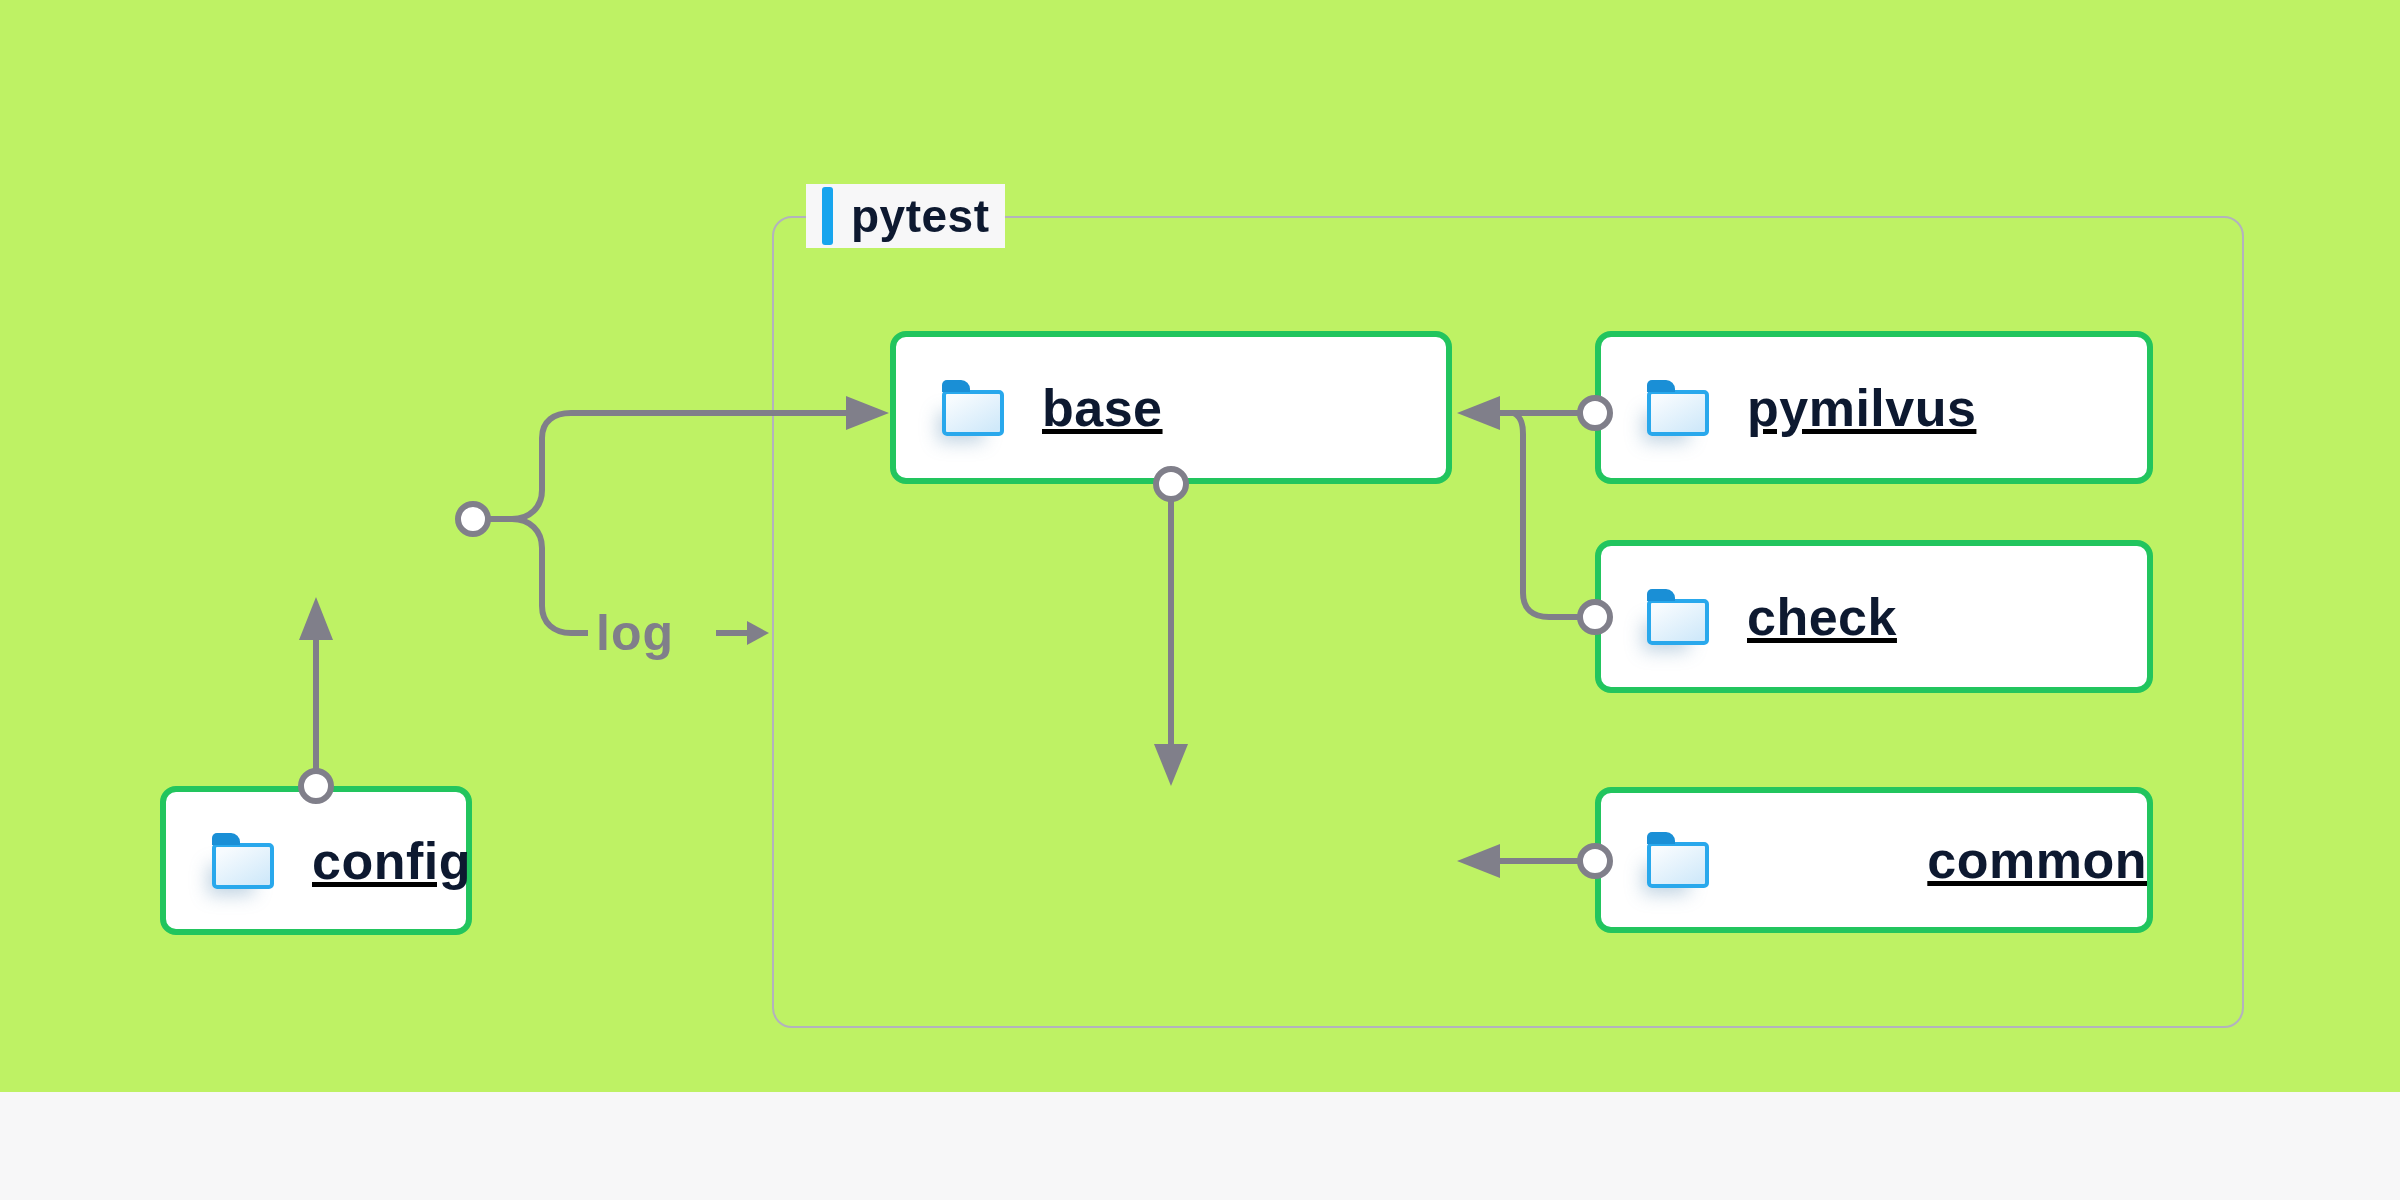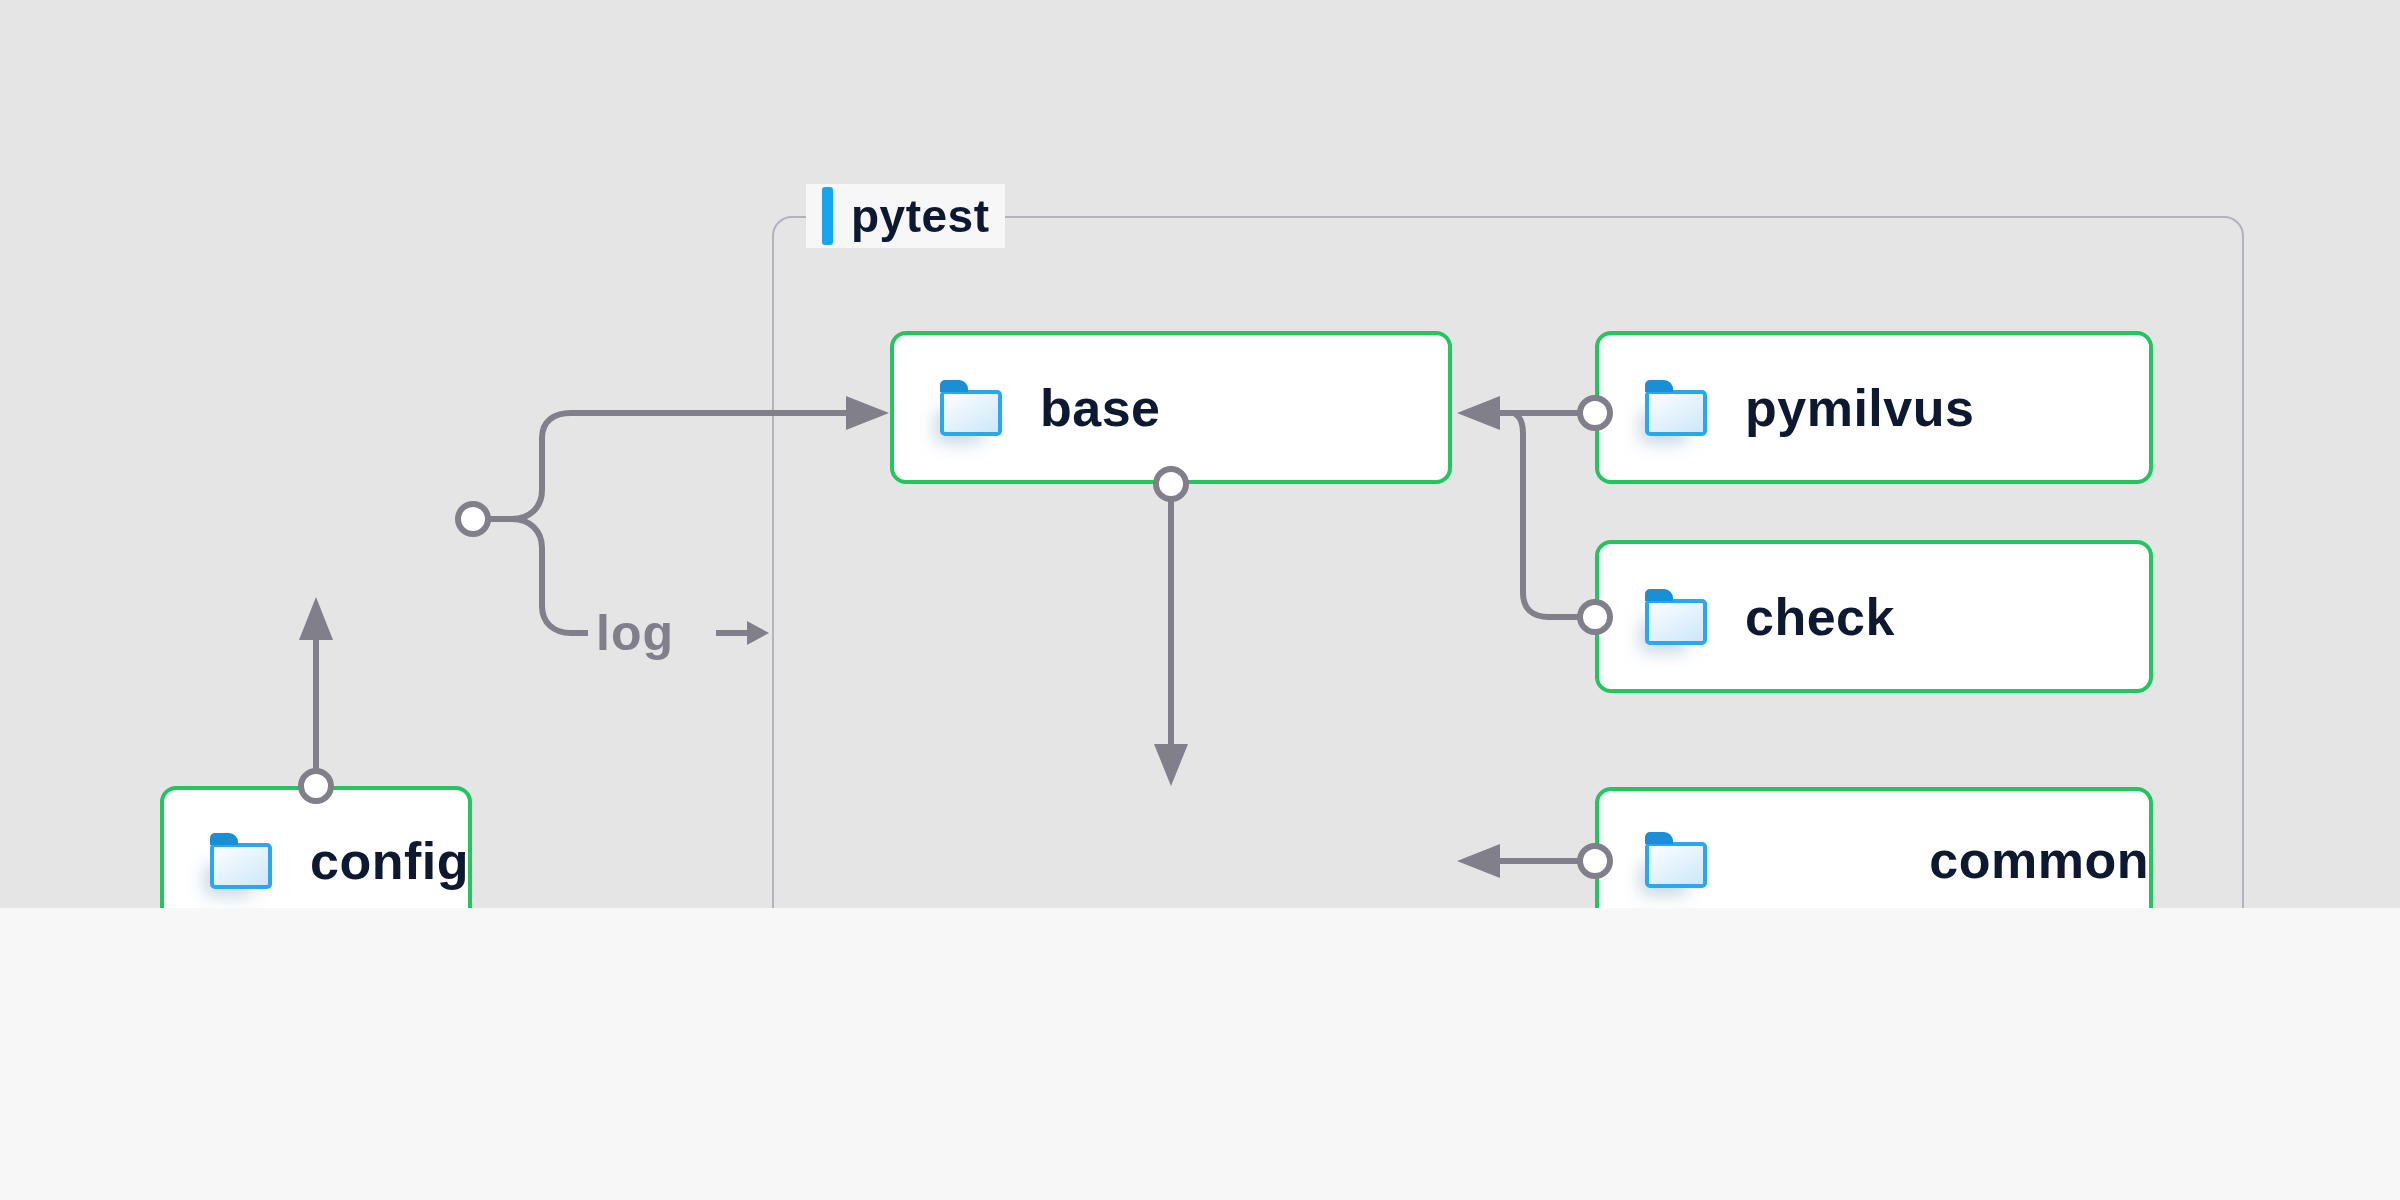--- a/index.html
+++ b/index.html
@@ -1,19 +1,19 @@
 <!DOCTYPE html>
 <html><head>
 <meta charset="utf-8">
 <style>
   html,body{margin:0;padding:0;background:#f7f7f8;}
   #canvas{
     position:relative;
-    width:2400px;height:908px;
-    background:#e5e5e5;
+    width:2400px;height:1092px;
+    background:#bef264;
     font-family:"Liberation Sans","DejaVu Sans",sans-serif;
     overflow:hidden;
   }
 
   
   .group-box{
     position:absolute;left:772px;top:216px;width:1472px;height:812px;
     border:2px solid #b3b2bd;border-radius:20px;
     background:transparent;box-sizing:border-box;
   }
@@ -23,23 +23,23 @@
     background:#f7f7f8;padding:0 16px;z-index:5;
   }
   .accent-bar{width:11px;height:58px;background:#17a5ee;border-radius:3px;}
   .group-label .title{
     font-size:46px;font-weight:700;color:#0d1930;letter-spacing:0.5px;
   }
 
   
   .node{
     position:absolute;background:#ffffff;
-    border:4px solid #22c55e;border-radius:16px;
+    border:6px solid #22c55e;border-radius:16px;
     display:flex;align-items:center;gap:38px;
-    padding-left:46px;box-sizing:border-box;z-index:2;
+    padding-left:46px;box-sizing:border-box;z-index:2;text-decoration:underline;
   }
   .node .label{
     font-size:52px;font-weight:700;color:#0d1930;letter-spacing:0.5px;
     white-space:nowrap;
   }
   .pos-utils    {left:157px; top:443px; width:316px; height:151px;}
   .pos-config   {left:160px; top:786px; width:312px; height:149px;justify-content:space-between;}
   .pos-base     {left:890px; top:331px; width:562px; height:153px;}
   .pos-pymilvus {left:1595px;top:331px; width:558px; height:153px;}
   .pos-check    {left:1595px;top:540px; width:558px; height:153px;}

